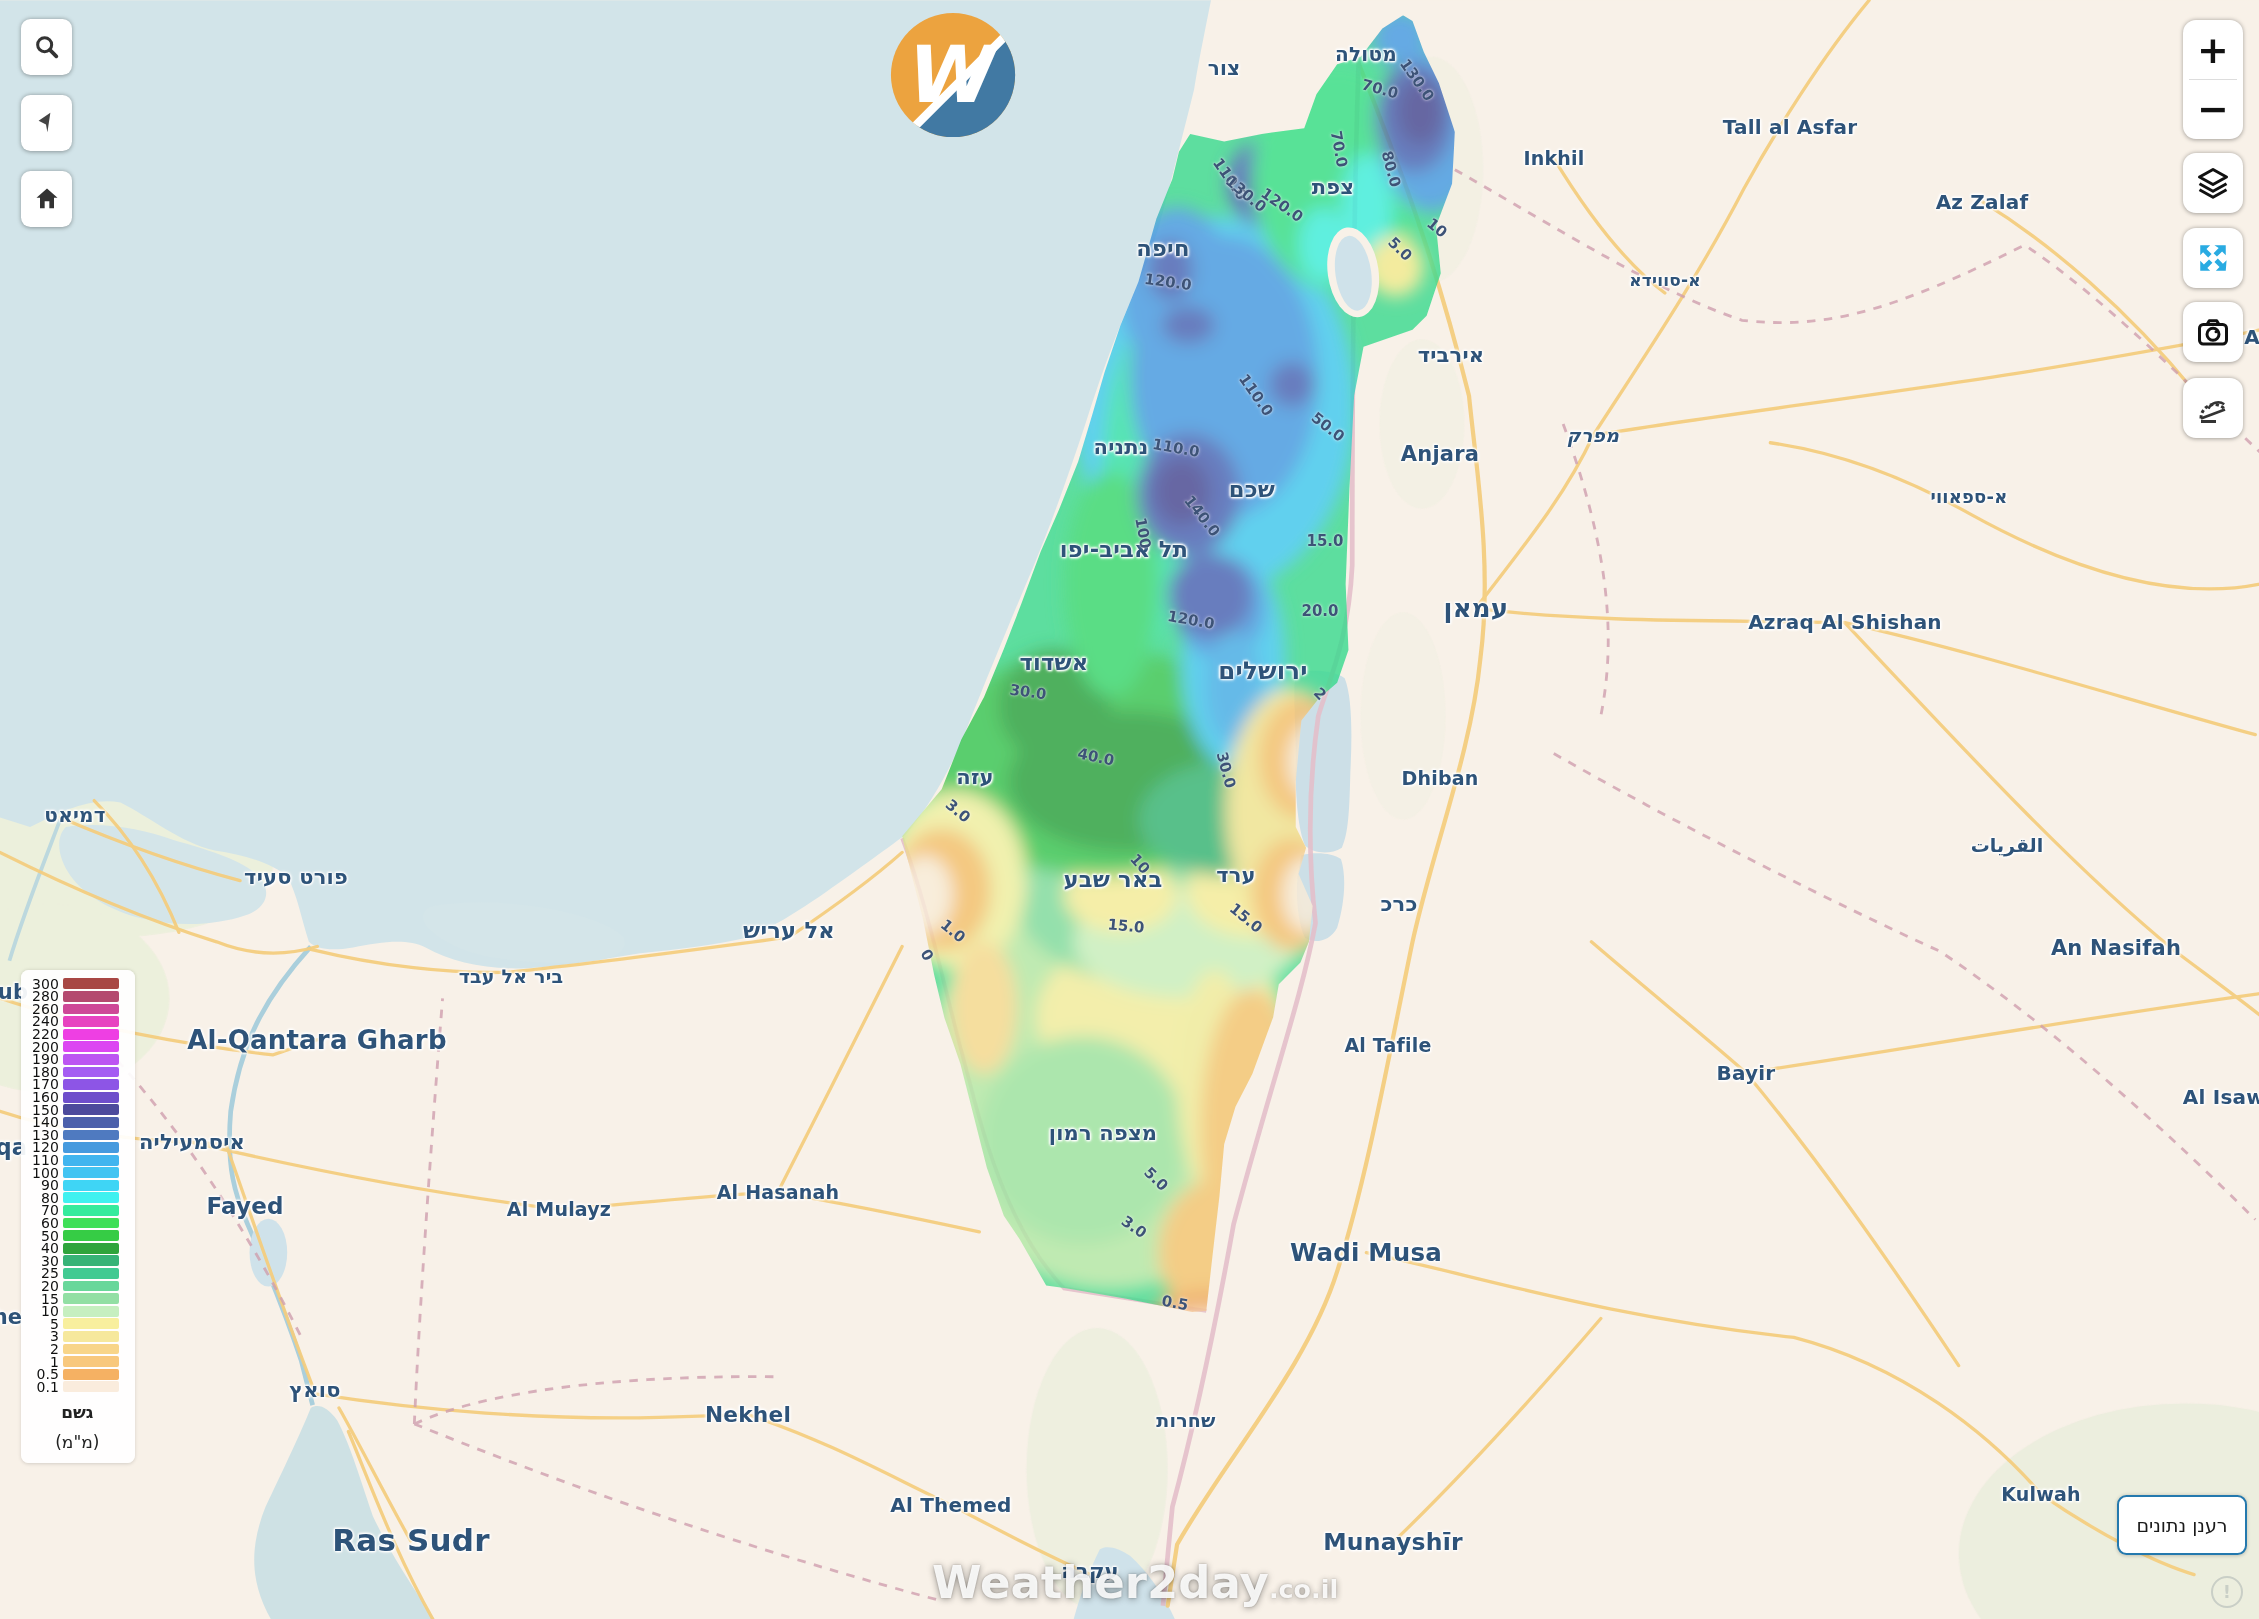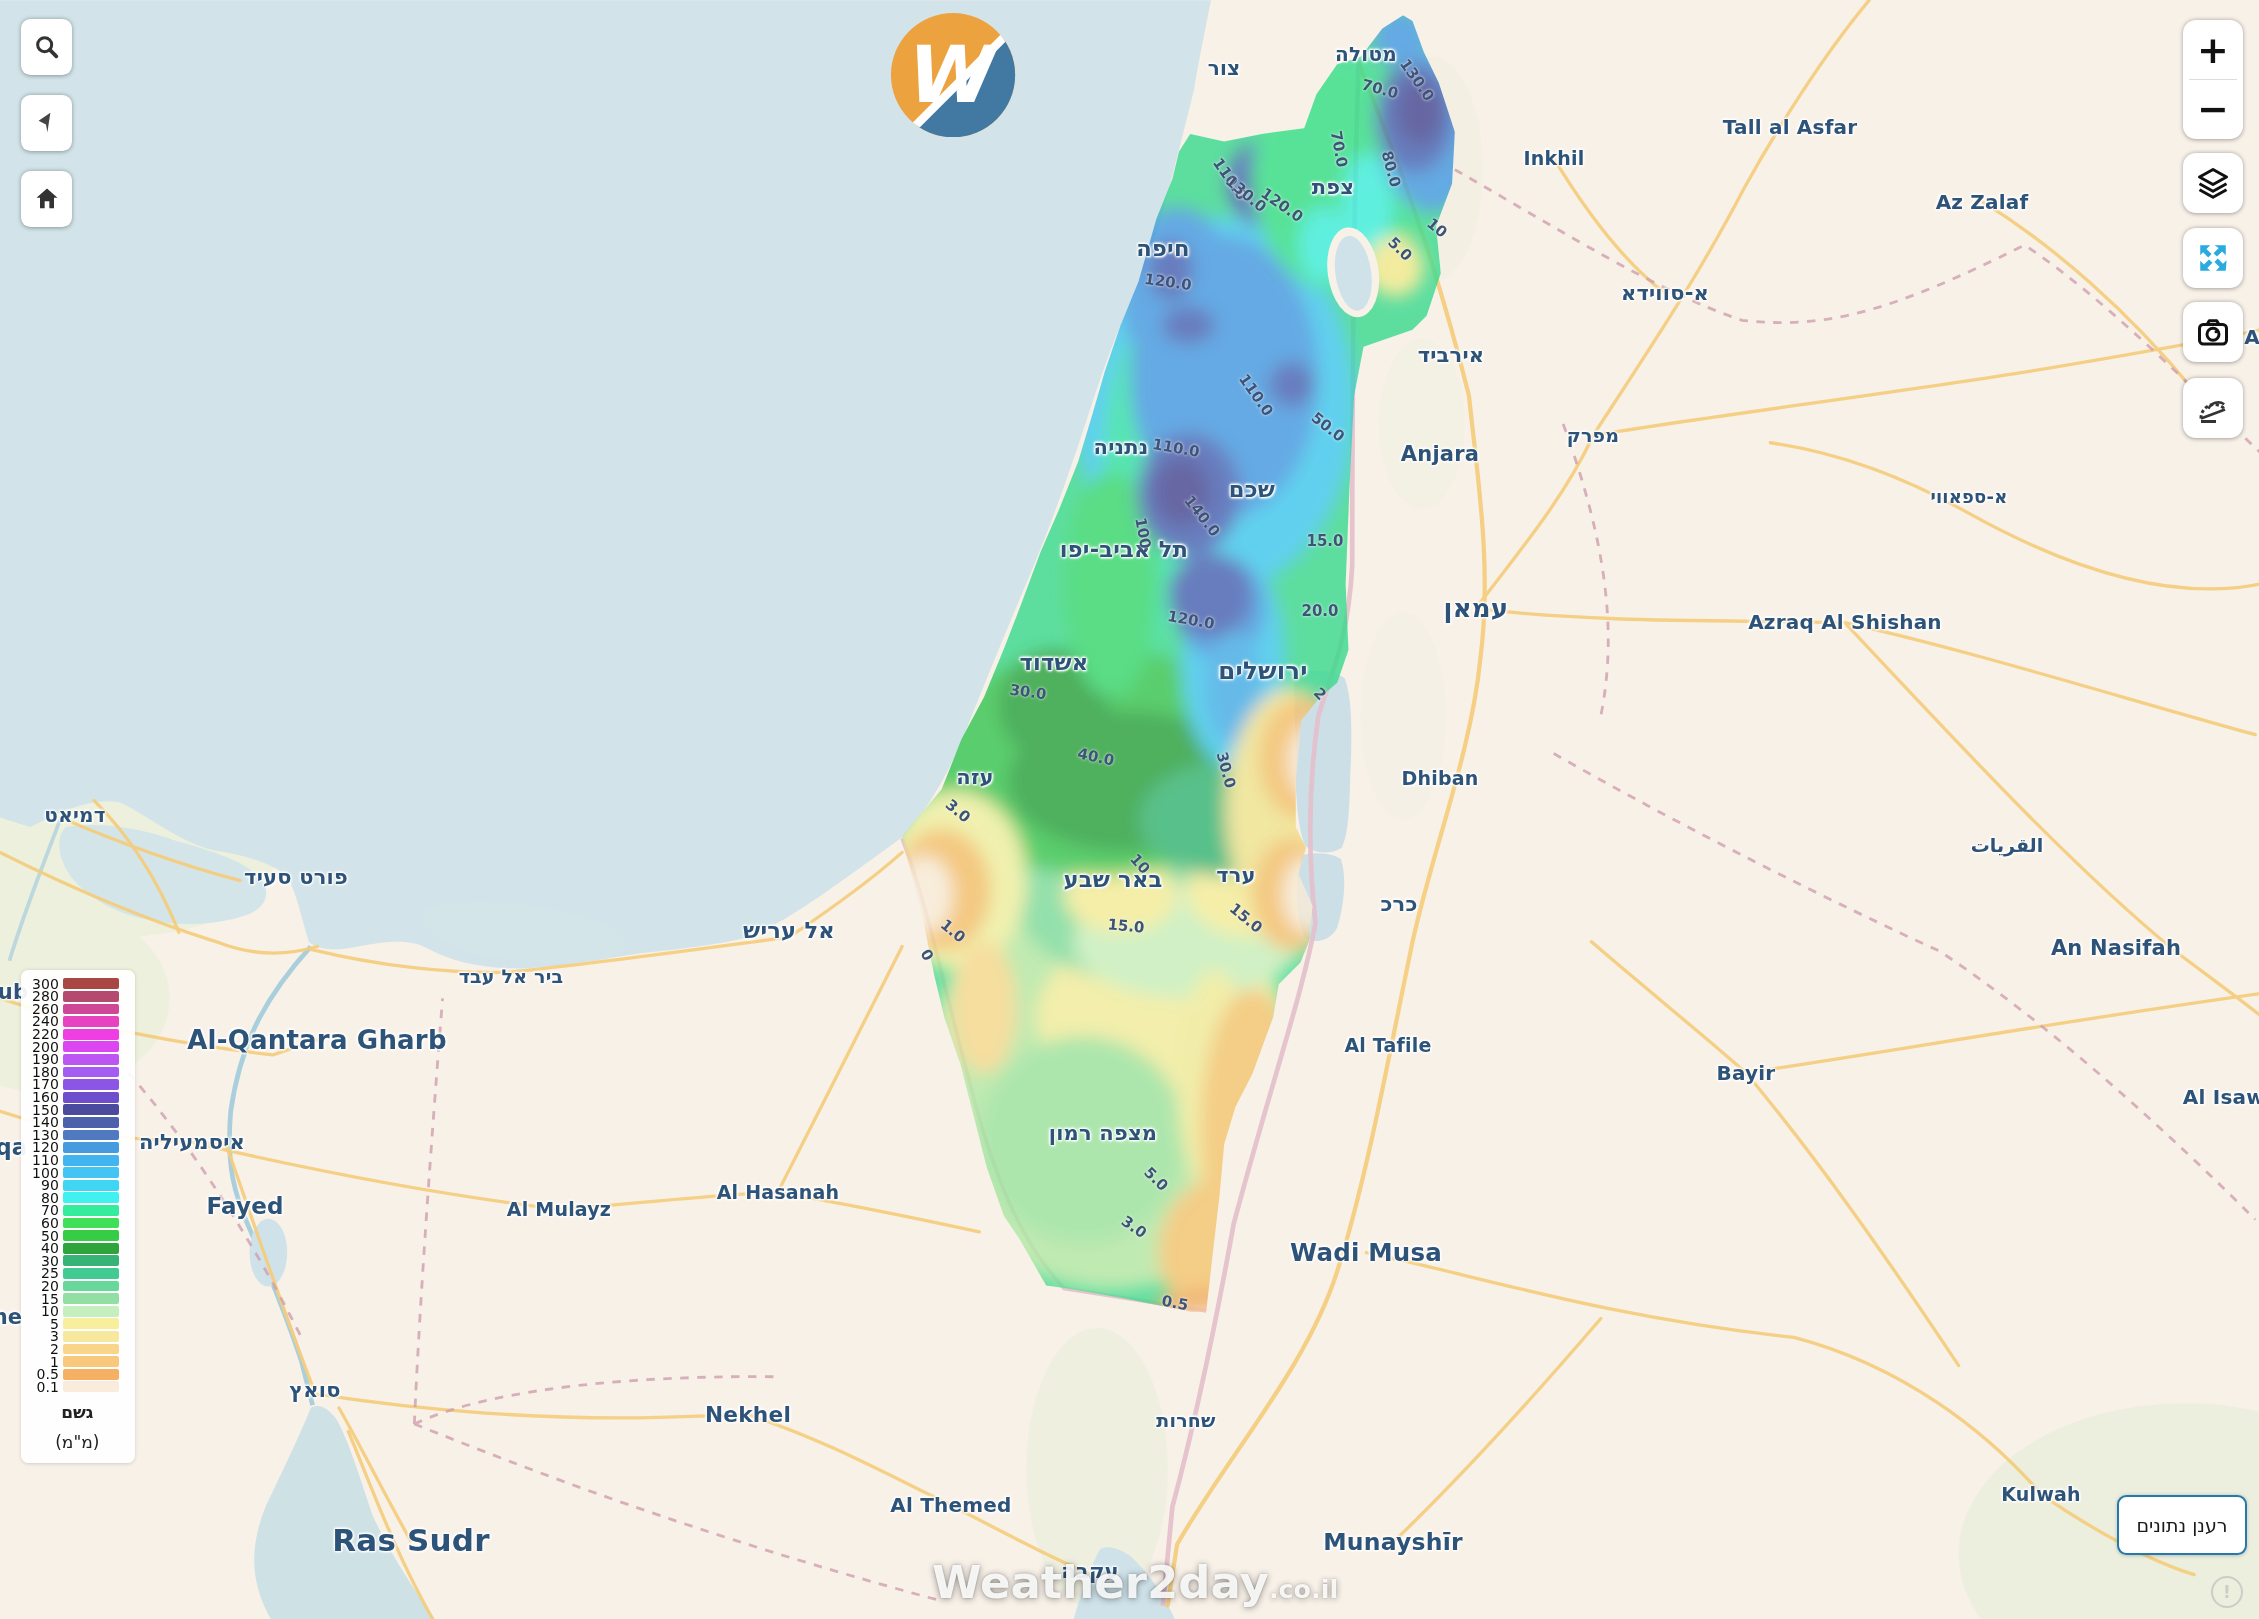--- a/index.html
+++ b/index.html
@@ -242,23 +242,23 @@
       <div class="city" style="left: 245px; top: 1206px; font-size: 23px;">Fayed</div>
       <div class="city" style="left: 559px; top: 1209px; font-size: 19px;">Al Mulayz</div>
       <div class="city" style="left: 778px; top: 1192px; font-size: 19px;">Al Hasanah</div>
       <div class="city" style="left: 748px; top: 1414px; font-size: 21.7px;">Nekhel</div>
       <div class="city" style="left: 315px; top: 1390px; font-size: 21px;">סואץ</div>
       <div class="city" style="left: 411px; top: 1540px; font-size: 31px;">Ras Sudr</div>
       <div class="city" style="left: 951px; top: 1505px; font-size: 20px;">Al Themed</div>
       <div class="city" style="left: 1554px; top: 158px; font-size: 19px;">Inkhil</div>
       <div class="city" style="left: 1790px; top: 127px; font-size: 20px;">Tall al Asfar</div>
       <div class="city" style="left: 1982px; top: 202px; font-size: 20px;">Az Zalaf</div>
-      <div class="city" style="left: 1665px; top: 293px; font-size: 21px;">א-סווידא</div>
+      <div class="city" style="left: 1665px; top: 280px; font-size: 17px;">א-סווידא</div>
       <div class="city" style="left: 1451px; top: 355px; font-size: 21px;">אירביד</div>
-      <div class="city" style="left: 1593px; top: 435px; font-size: 19px;">מפרק</div>
+      <div class="city" style="left: 1593px; top: 435px; font-size: 19px; font-style: italic;">מפרק</div>
       <div class="city" style="left: 1440px; top: 454px; font-size: 21px;">Anjara</div>
       <div class="city" style="left: 1969px; top: 496px; font-size: 18px;">א-ספאווי</div>
       <div class="city" style="left: 1476px; top: 608px; font-size: 26px;">עמאן</div>
       <div class="city" style="left: 1845px; top: 622px; font-size: 20px;">Azraq Al Shishan</div>
       <div class="city" style="left: 1440px; top: 778px; font-size: 19px;">Dhiban</div>
       <div class="city" style="left: 2007px; top: 845px; font-size: 19px;">القريات</div>
       <div class="city" style="left: 1399px; top: 904px; font-size: 21px;">כרכ</div>
       <div class="city" style="left: 2102px; top: 948px; font-size: 21px; margin-left: 14px;">An Nasifah</div>
       <div class="city" style="left: 1388px; top: 1045px; font-size: 19px;">Al Tafile</div>
       <div class="city" style="left: 1746px; top: 1073px; font-size: 20px;">Bayir</div>

